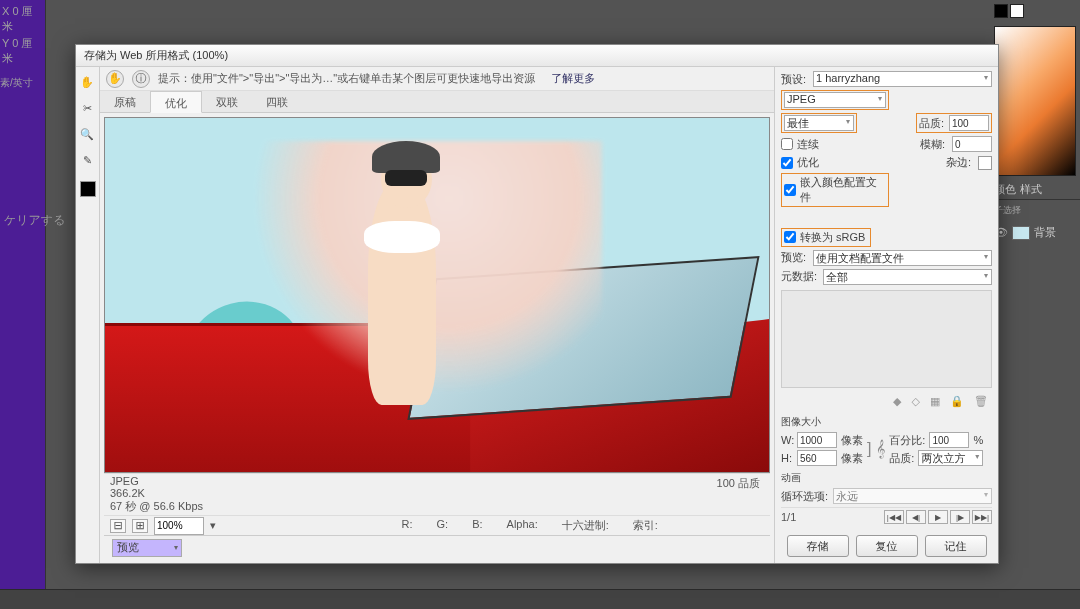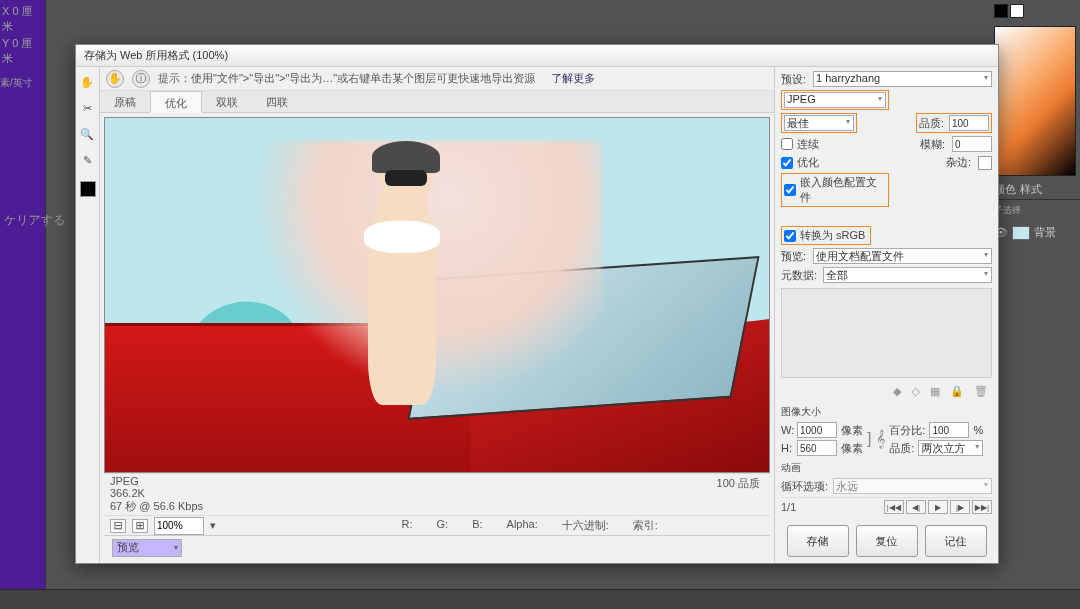--- a/index.html
+++ b/index.html
@@ -69,21 +69,21 @@
 .section-label{font-size:10px;color:#444;margin-top:2px;}
 .color-table{height:120px;background:#e8e8e8;border:1px solid #ccc;margin:2px 0;}
 .ct-icons{display:flex;justify-content:flex-end;gap:10px;color:#999;font-size:11px;padding:2px 4px;}
 .dim-row{display:flex;align-items:center;gap:4px;font-size:10px;color:#444;}
 .dim-label{width:12px;}
 .link-bracket{font-size:16px;color:#888;padding:0 2px;}
 .anim-nav{display:flex;justify-content:space-between;align-items:center;font-size:10px;color:#555;padding:2px 0;border-top:1px solid #ddd;}
 .nav-btns{display:flex;gap:2px;}
 .nav-btn{width:20px;height:14px;border:1px solid #aaa;background:#f4f4f4;font-size:8px;display:flex;align-items:center;justify-content:center;cursor:pointer;}
 .action-row{display:flex;justify-content:space-around;padding:6px 2px 2px;margin-top:auto;}
-.action-btn{width:62px;height:32px;border:1px solid #999;background:linear-gradient(#fdfdfd,#e6e6e6);border-radius:3px;font-size:11px;color:#333;cursor:pointer;}
+.action-btn{width:62px;height:22px;border:1px solid #999;background:linear-gradient(#fdfdfd,#e6e6e6);border-radius:3px;font-size:11px;color:#333;cursor:pointer;}
 .matte-swatch{width:14px;height:14px;background:#fff;border:1px solid #999;}
 </style>
 </head>
 <body>
 
 <div class="bg-left-panel">
   <div class="ruler-labels">
     <div>X 0 厘米</div>
     <div>Y 0 厘米</div>
   </div>

